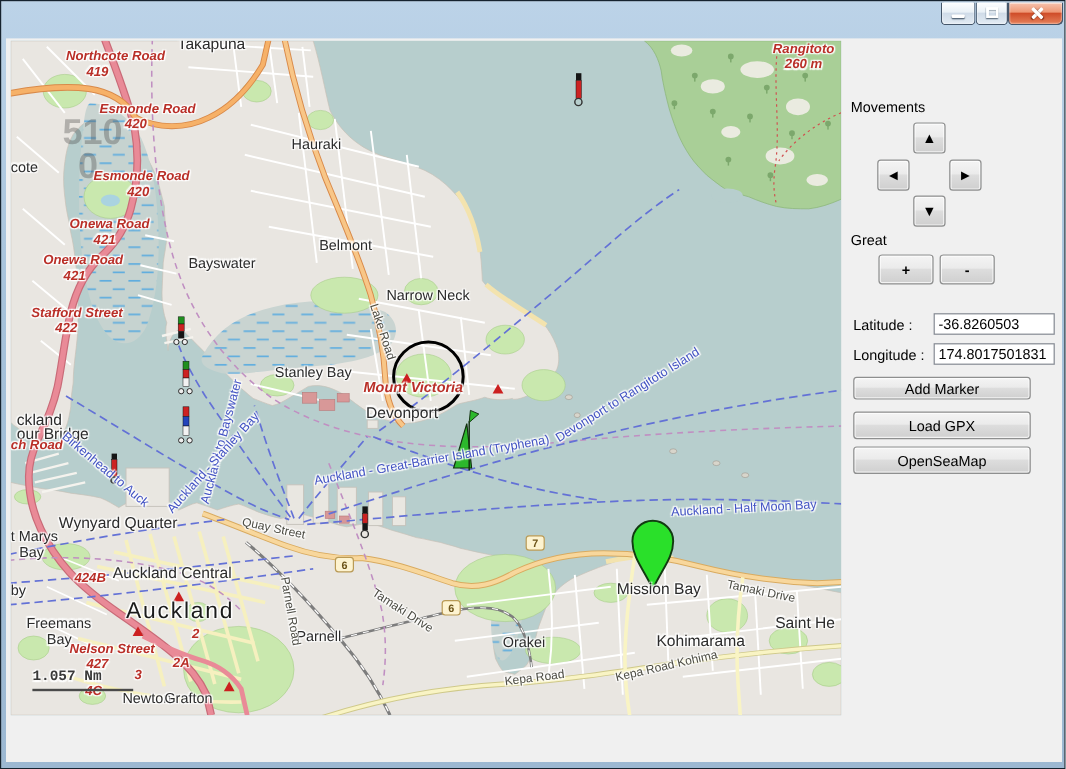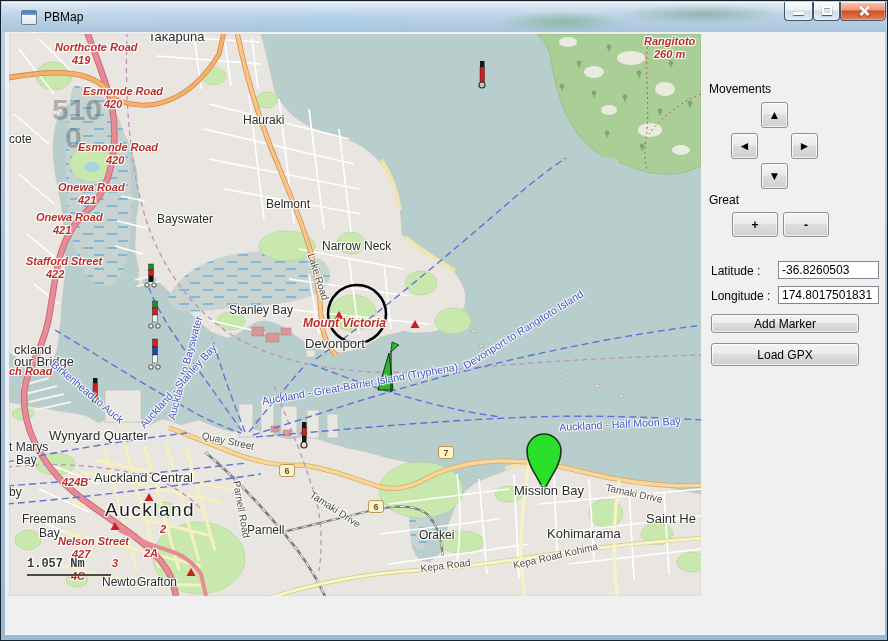--- a/index.html
+++ b/index.html
@@ -55,24 +55,20 @@
     background:linear-gradient(180deg,#f4f4f4,#ebebeb 45%,#dddddd 50%,#cfcfcf);
     box-shadow:inset 0 0 0 1px rgba(255,255,255,.75);display:flex;align-items:center;justify-content:center;cursor:default;}
   .btn.arrow{font-size:12px;}
   .tin{position:absolute;border:1px solid #828790;background:#fff;font-size:12px;
     font-family:"Liberation Sans",sans-serif;padding:1px 3px;width:101px;height:18px;}
 </style>
 </head>
 <body>
 
 <div class="window">
-  <div class="titlebar">
-    <div class="app-icon"></div>
-    <div class="win-title">PBMap</div>
-  </div>
   <div class="capbtn min">
       <div class="glyph-min"></div>
     </div>
   <div class="capbtn max">
       <div class="glyph-max"></div>
     </div>
   <div class="capbtn close">
       <div class="glyph-close"></div>
     </div>
 
@@ -491,14 +487,17 @@
     <input class="tin" style="left: 773px; top: 229px;" value="-36.8260503">
     <span class="plabel" style="left:706px;top:257px">Longitude :</span>
     <input class="tin" style="left: 773px; top: 254px;" value="174.8017501831">
 
     <div class="btn" style="left:706px;top:282px;width:148px;height:19px">
         <span>Add Marker</span>
       </div>
     <div class="btn" style="left:706px;top:311px;width:148px;height:23px">
         <span>Load GPX</span>
       </div>
+    <div class="btn" style="left:706px;top:340px;width:148px;height:23px">
+        <span>OpenSeaMap</span>
+      </div>
   </div>
 </div>
 
 </body></html>

